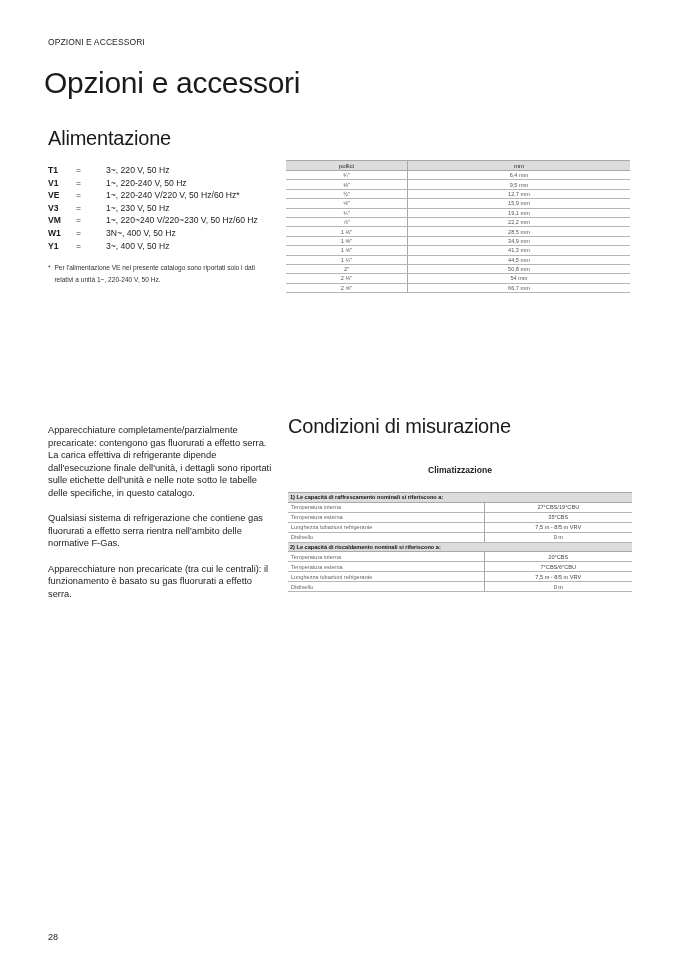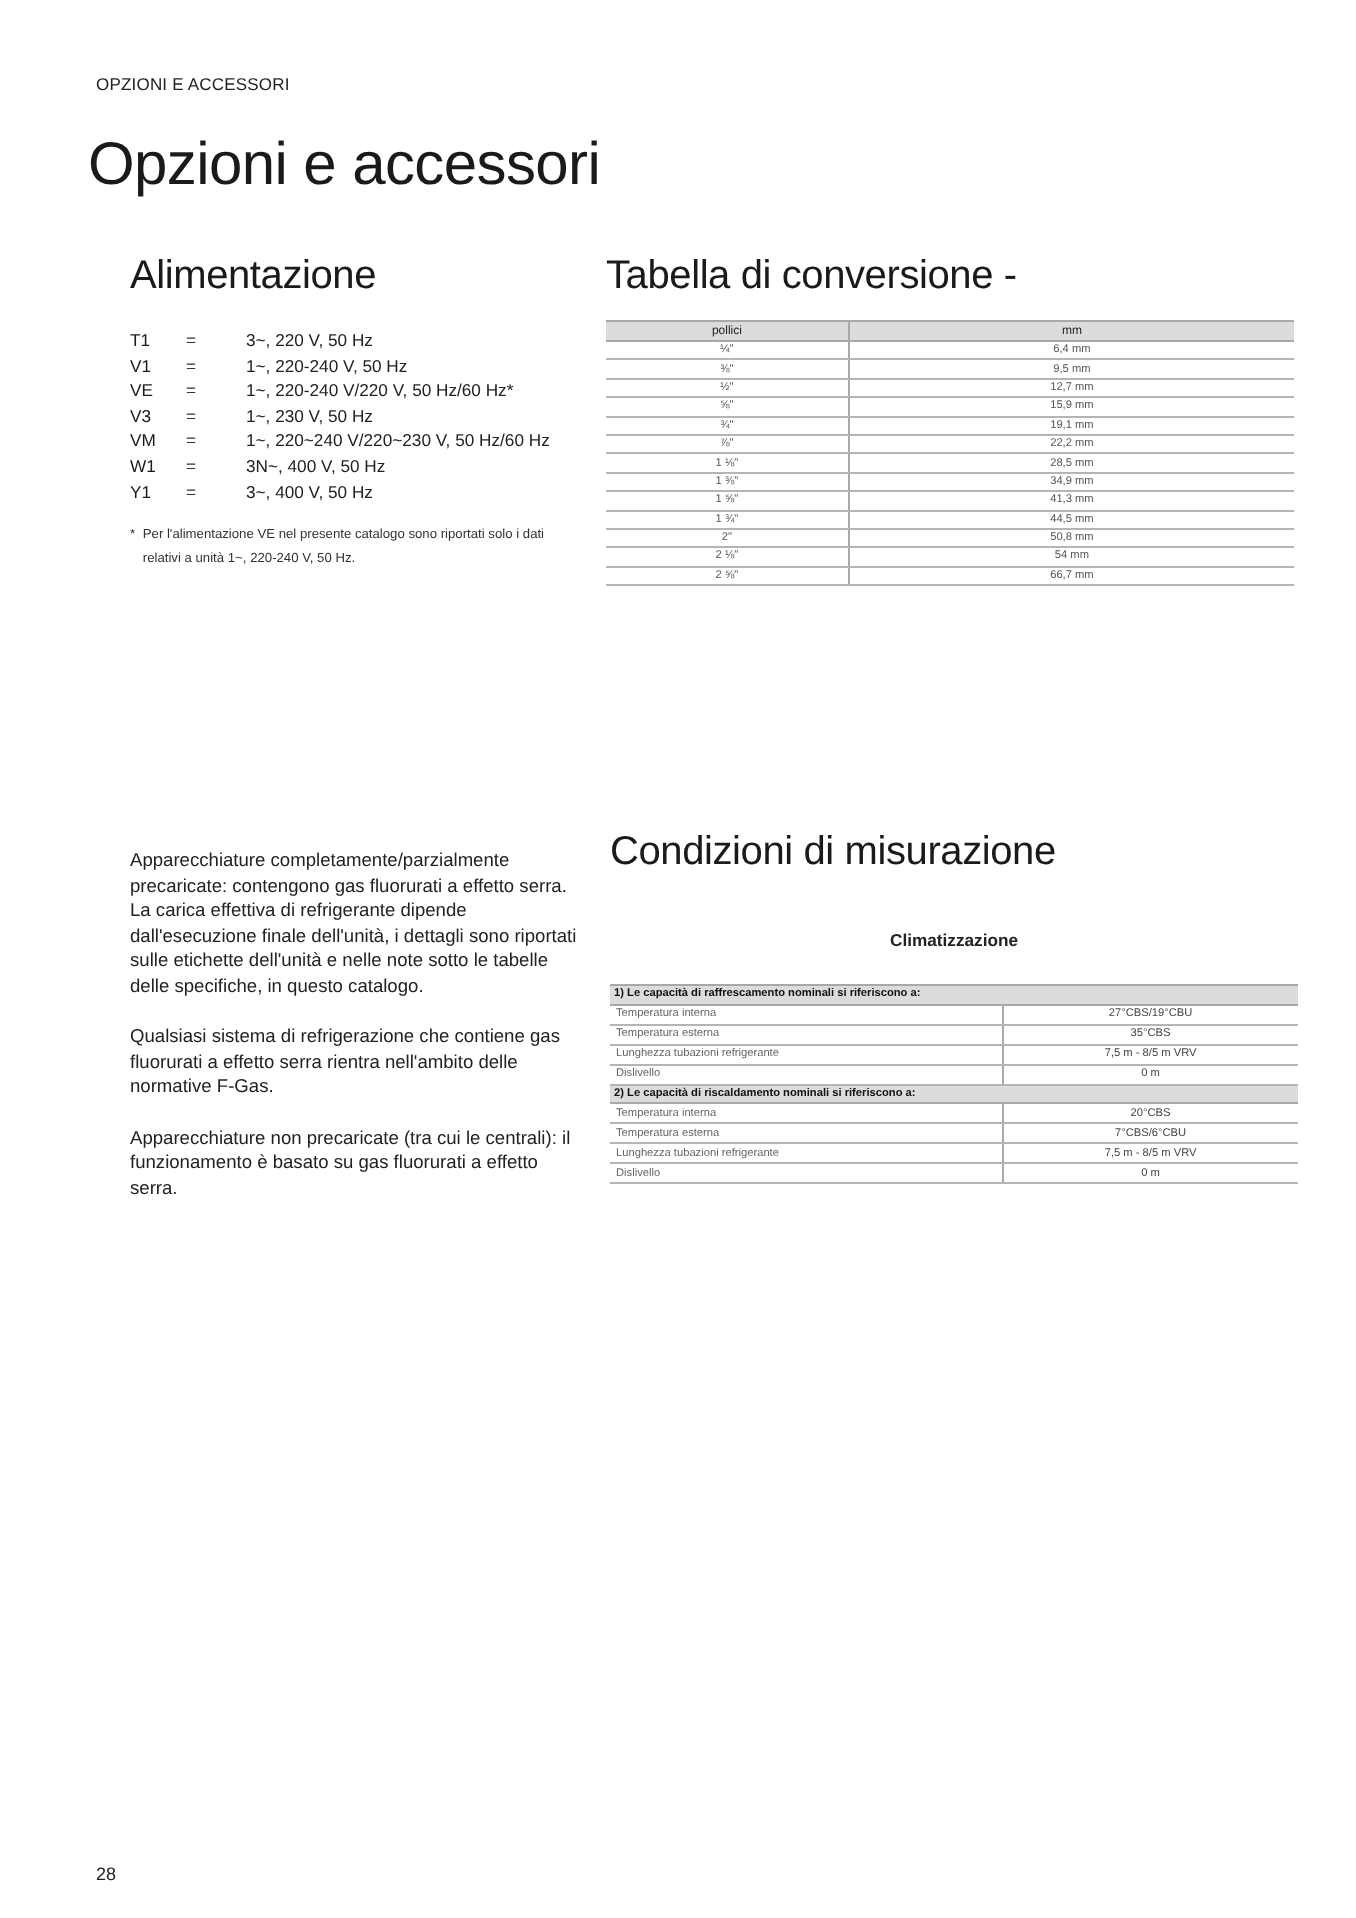--- a/index.html
+++ b/index.html
@@ -13,26 +13,26 @@
       position: absolute; left: 48px; top: 37px;
       font-size: 8.5px; letter-spacing: 0.1px; color: #222;
     }
     .page-title {
       position: absolute; left: 44px; top: 66px;
       font-size: 30px; font-weight: 300; color: #1a1a1a; letter-spacing: -0.3px;
     }
     .section-title {
       font-size: 20px; font-weight: normal; color: #1a1a1a; line-height: 24px; letter-spacing: -0.2px;
     }
-    .col { position: absolute; margin-left: 17px; }
+    .col { position: absolute; }
 
     
     .power-list { margin-top: 14px; }
     .power-row { display: flex; font-size: 8.6px; line-height: 12.6px; }
-    .power-code { width: 28px; font-weight: normal; }
+    .power-code { width: 28px; font-weight: bold; }
     .power-eq { width: 30px; color: #333; }
     .power-desc { color: #222; }
     .footnote { margin-top: 10px; font-size: 6.6px; line-height: 12px; color: #333; display: flex; }
     .footnote .star { width: 9px; }
 
     
     table { border-collapse: collapse; width: 100%; }
     .conv-table th {
       background: #dcdcdc; font-weight: normal; font-size: 6px; color: #222;
       height: 10px; border-top: 1px solid #a8a8a8; border-bottom: 1px solid #a8a8a8;
@@ -110,21 +110,21 @@
         </div>
     </div>
     <div class="footnote">
       <span class="star">*</span>
       <span>Per l'alimentazione VE nel presente catalogo sono riportati solo i dati relativi a unità 1~, 220-240 V, 50 Hz.</span>
     </div>
   </section>
 
   <section class="col" style="left:286px; top:126px; width:344px;">
     <h2 class="section-title">
-      <span>Tabella di conversione -</span><br>
+      <br>
     </h2>
     <table class="conv-table" style="margin-top:10px;">
       <thead>
         <tr>
           <th class="c1">pollici</th>
           <th>mm</th>
         </tr>
       </thead>
       <tbody>
         <tr>

